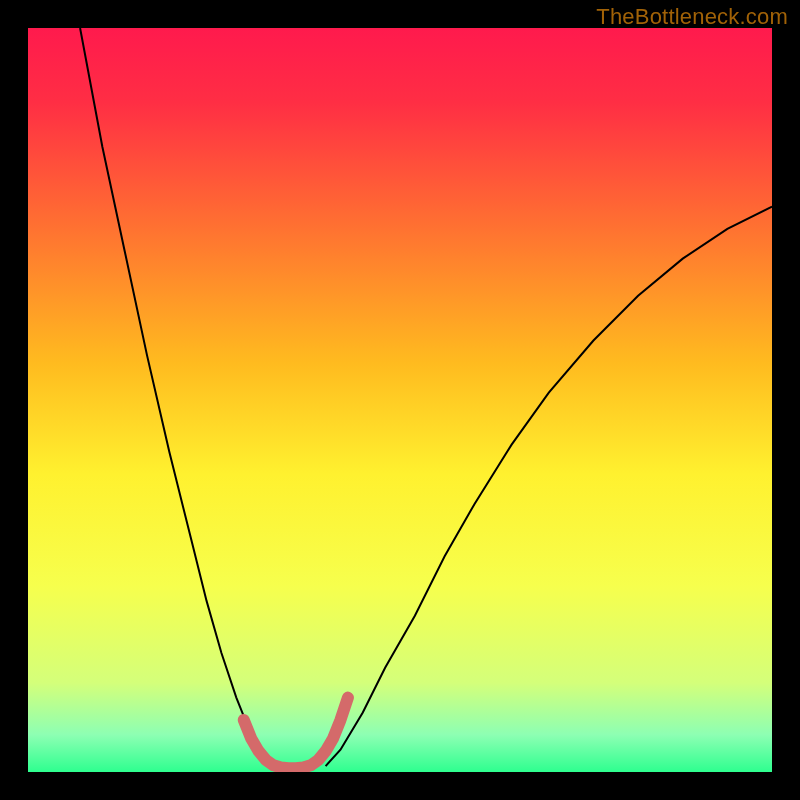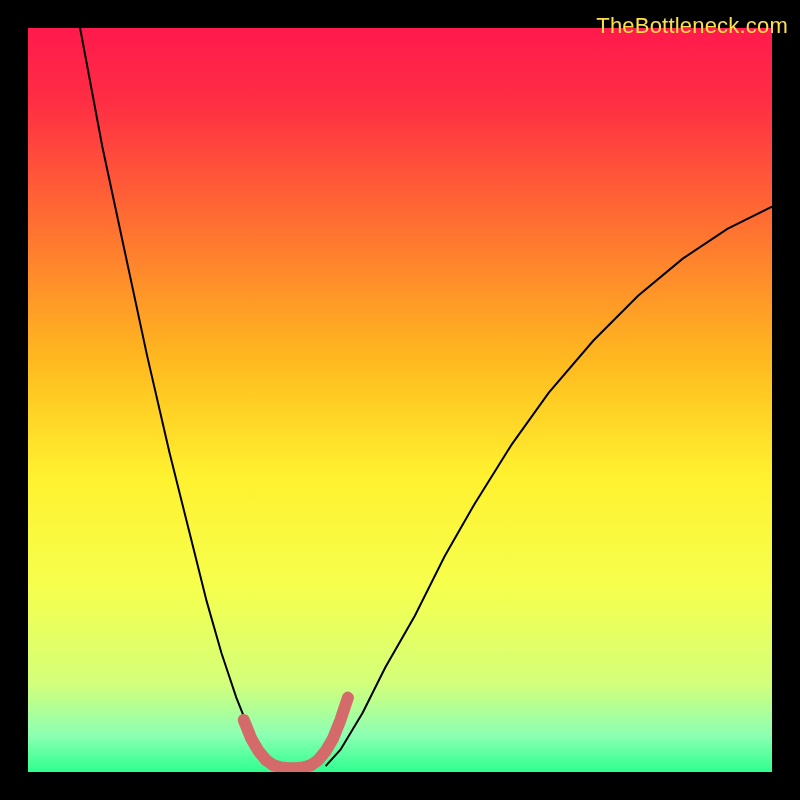--- a/index.html
+++ b/index.html
@@ -14,26 +14,25 @@
   .outer {
     width: 800px;
     height: 800px;
     background: #000;
     position: relative;
   }
   .watermark {
     position: absolute;
     top: 4px;
     right: 12px;
-    color: #fde047;
+    color: #a16207;
     font-size: 22px;
     font-weight: 500;
     letter-spacing: 0.2px;
     z-index: 3;
-    margin-top: 9px;
   }
   .plot {
     position: absolute;
     left: 28px;
     top: 28px;
     width: 744px;
     height: 744px;
   }
   svg {
     display: block;

